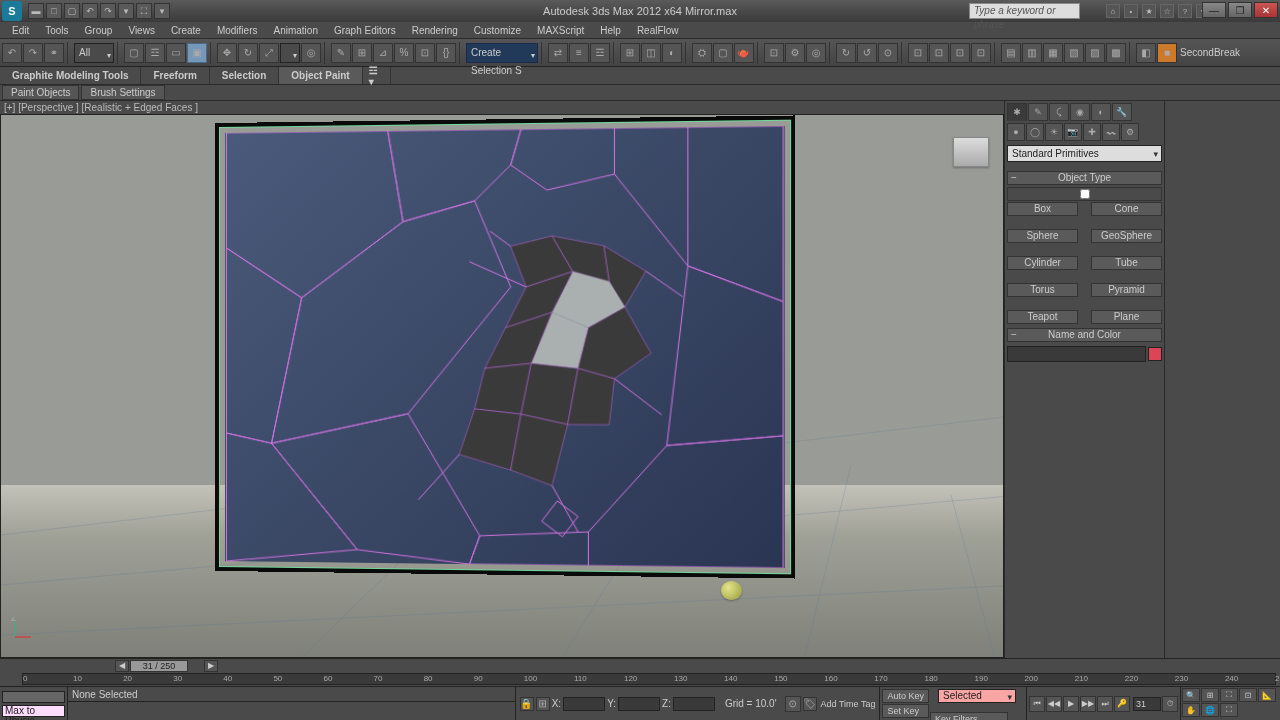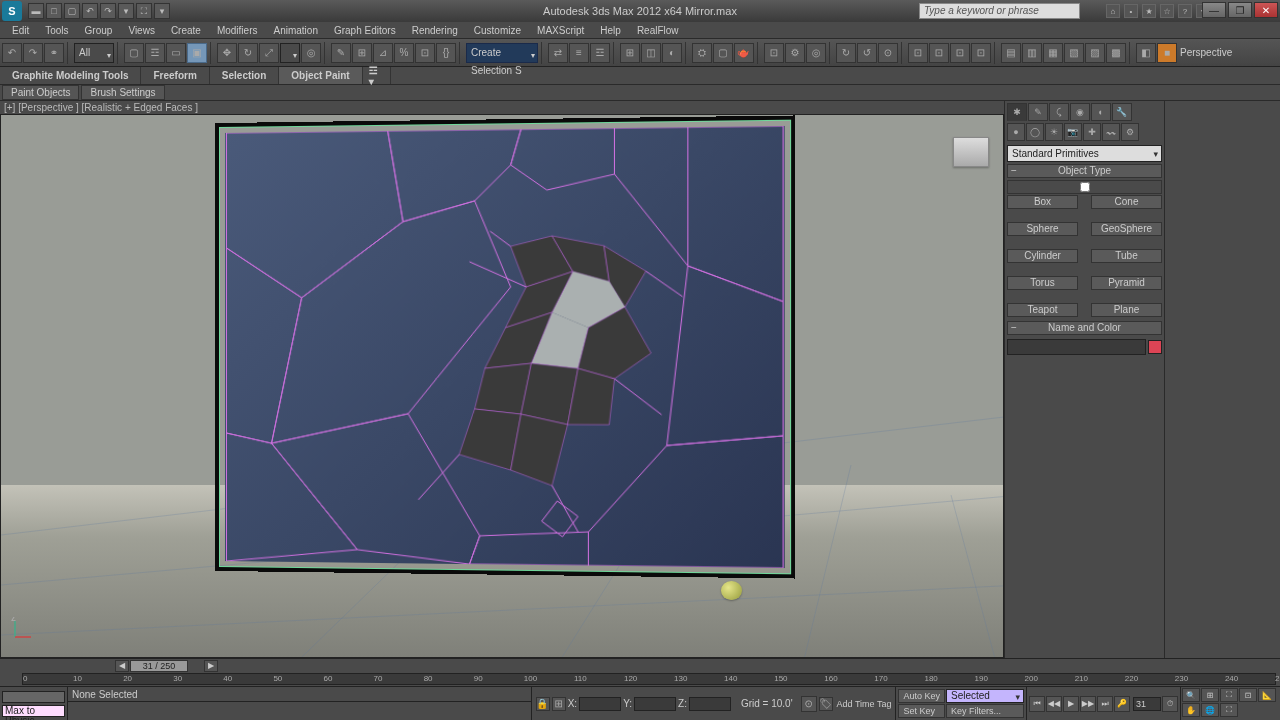--- a/index.html
+++ b/index.html
@@ -5,21 +5,21 @@
 * { margin:0; padding:0; box-sizing:border-box; font-family:Tahoma,Arial,sans-serif; font-size:10px; user-select:none; }
 body { width:1280px; height:720px; background:#4a4a4a; overflow:hidden; position:relative; display:flex; flex-direction:column; }
 .titlebar { height:22px; background:linear-gradient(#5a5a5a,#3a3a3a); display:flex; align-items:center; color:#ccc; position:relative; }
 .title-icon { width:20px; height:20px; margin:1px 2px; background:#1a7a9a; border-radius:3px; display:flex; align-items:center; justify-content:center; color:#fff; font-weight:bold; font-size:11px; }
 .qat { display:flex; gap:2px; margin-left:4px; }
 .qat-btn { width:16px; height:16px; background:#5a5a5a; border:1px solid #333; display:flex; align-items:center; justify-content:center; color:#bbb; font-size:9px; }
 .title-text { position:absolute; left:50%; transform:translateX(-50%); color:#ccc; font-size:11px; }
 .winctrl { position:absolute; right:2px; top:2px; display:flex; }
 .winbtn { width:24px; height:16px; background:linear-gradient(#888,#666); border:1px solid #333; margin-left:2px; display:flex; align-items:center; justify-content:center; color:#222; font-size:10px; cursor:pointer; }
 .winbtn.close { background:linear-gradient(#c55,#a33); color:#fff; }
-.searchbox { position:absolute; right:200px; width:161px; height:16px; background:#ddd; border:1px solid #888; padding:0 4px; color:#555; font-style:italic; line-height:14px; }
+.searchbox { position:absolute; right:200px; width:111px; height:16px; background:#ddd; border:1px solid #888; padding:0 4px; color:#555; font-style:italic; line-height:14px; }
 .helpbar { position:absolute; right:70px; display:flex; gap:4px; }
 .helpbar .hb { width:14px; height:14px; border:1px solid #666; background:#555; color:#bbb; display:flex; align-items:center; justify-content:center; font-size:8px; }
 .menubar { height:17px; background:#4a4a4a; display:flex; align-items:center; padding:0 4px; border-bottom:1px solid #2a2a2a; }
 .menu-item { color:#ccc; padding:2px 8px; font-size:10px; cursor:pointer; }
 .toolbar { height:28px; background:linear-gradient(#555,#444); border-bottom:1px solid #222; display:flex; align-items:center; padding:0 2px; gap:1px; }
 .tb-btn { width:20px; height:20px; background:#555; border:1px solid #333; display:flex; align-items:center; justify-content:center; color:#aaa; font-size:10px; cursor:pointer; flex-shrink:0; }
 .tb-btn.active { background:#7597b8; border-color:#4a6a8a; }
 .tb-sep { width:4px; height:22px; border-left:1px solid #333; margin:0 2px; flex-shrink:0; }
 .tb-combo { height:20px; background:#4a4a4a; border:1px solid #222; color:#ccc; padding:0 14px 0 4px; font-size:10px; line-height:18px; position:relative; flex-shrink:0; }
 .tb-combo::after { content:"▾"; position:absolute; right:2px; top:3px; font-size:8px; }
@@ -42,21 +42,21 @@
 .ball { position:absolute; left:720px; top:466px; width:21px; height:19px; border-radius:50%; background:radial-gradient(circle at 35% 35%, #e5e58a, #949a3a); box-shadow:0 1px 2px rgba(0,0,0,0.3); }
 .axis-gizmo { position:absolute; left:10px; bottom:16px; width:24px; height:24px; }
 .viewcube { position:absolute; right:14px; top:22px; width:36px; height:30px; background:linear-gradient(#ddd,#aaa); border:1px solid #888; box-shadow:0 1px 2px rgba(0,0,0,0.3); }
 .cmd-panel { width:160px; background:#4a4a4a; border-left:1px solid #2a2a2a; display:flex; flex-direction:column; padding:2px; }
 .far-right { width:116px; background:#4a4a4a; border-left:1px solid #2a2a2a; }
 .cmd-tabs { display:flex; gap:1px; margin-bottom:2px; }
 .cmd-tab { width:20px; height:18px; background:#555; border:1px solid #333; display:flex; align-items:center; justify-content:center; color:#aaa; cursor:pointer; font-size:9px; }
 .cmd-tab.active { background:#3a3a3a; border-bottom-color:#3a3a3a; }
 .cmd-cat { display:flex; gap:1px; margin-bottom:4px; }
 .cmd-cat-btn { width:18px; height:18px; background:#555; border:1px solid #333; display:flex; align-items:center; justify-content:center; color:#aaa; cursor:pointer; font-size:9px; }
-.cmd-dropdown { height:17px; background:#ddd; border:1px solid #222; color:#222; padding:0 14px 0 4px; margin-bottom:2px; position:relative; line-height:15px; font-size:10px; }
+.cmd-dropdown { height:17px; background:#ddd; border:1px solid #222; color:#222; padding:0 14px 0 4px; margin-bottom:9px; position:relative; line-height:15px; font-size:10px; }
 .cmd-dropdown::after { content:"▾"; position:absolute; right:3px; top:1px; font-size:9px; color:#333; }
 .rollout-head { height:14px; background:#5a5a5a; border:1px solid #333; color:#ccc; text-align:center; font-size:10px; line-height:12px; position:relative; margin-bottom:2px; }
 .rollout-head::before { content:"−"; position:absolute; left:3px; }
 .btn-grid { display:grid; grid-template-columns:1fr 1fr; gap:13px; margin-bottom:4px; }
 .obj-btn { height:14px; background:#5a5a5a; border:1px solid #333; color:#ccc; text-align:center; font-size:10px; line-height:12px; cursor:pointer; }
 .obj-auto { grid-column:1/-1; height:14px; border:1px solid #333; display:flex; align-items:center; justify-content:center; gap:4px; margin-bottom:1px; }
 .obj-auto input { width:10px; height:10px; }
 .name-row { display:flex; gap:2px; align-items:center; margin-top:2px; }
 .name-input { flex:1; height:16px; background:#3a3a3a; border:1px solid #222; }
 .color-swatch { width:14px; height:14px; background:#d45; border:1px solid #222; }
@@ -184,21 +184,21 @@
   <div class="tb-sep"></div>
   <div class="tb-btn">▤</div>
   <div class="tb-btn">▥</div>
   <div class="tb-btn">▦</div>
   <div class="tb-btn">▧</div>
   <div class="tb-btn">▨</div>
   <div class="tb-btn">▩</div>
   <div class="tb-sep"></div>
   <div class="tb-btn">◧</div>
   <div class="tb-btn" style="background:#cc7a2a">■</div>
-  <div style="color:#ccc;font-size:10px;margin-left:2px">Perspective</div>
+  <div style="color:#ccc;font-size:10px;margin-left:2px">SecondBreak</div>
 </div>
 
 <div class="ribbon">
   <div class="ribbon-tab">Graphite Modeling Tools</div>
   <div class="ribbon-tab">Freeform</div>
   <div class="ribbon-tab">Selection</div>
   <div class="ribbon-tab active">Object Paint</div>
   <div class="ribbon-tab" style="width:28px;padding:2px 6px">☲ ▾</div>
 </div>
 <div class="ribbon-sub">
@@ -376,21 +376,21 @@
     <div class="tb-btn" style="width:16px;height:16px;margin-left:6px">⊙</div>
     <div class="tb-btn" style="width:14px;height:14px">🏷</div>
     <span style="color:#ccc;font-size:9px;margin-left:2px">Add Time Tag</span>
   </div>
   <div class="anim-ctrl">
     <div style="display:flex;flex-direction:column;gap:1px">
       <div class="ak-btn">Auto Key</div>
       <div class="ak-btn">Set Key</div>
     </div>
     <div style="display:flex;flex-direction:column;gap:1px">
-      <div class="cmd-dropdown" style="width:78px;height:14px;line-height:12px;margin:0;background:#c4b5fd">Selected</div>
+      <div class="cmd-dropdown" style="width:78px;height:14px;line-height:12px;margin:8px;background:#fca5a5">Selected</div>
       <div class="ak-btn" style="width:78px">Key Filters...</div>
     </div>
   </div>
   <div class="anim-ctrl">
     <div class="play-btn">⏮</div>
     <div class="play-btn">◀◀</div>
     <div class="play-btn">▶</div>
     <div class="play-btn">▶▶</div>
     <div class="play-btn">⏭</div>
     <div class="play-btn">🔑</div>

